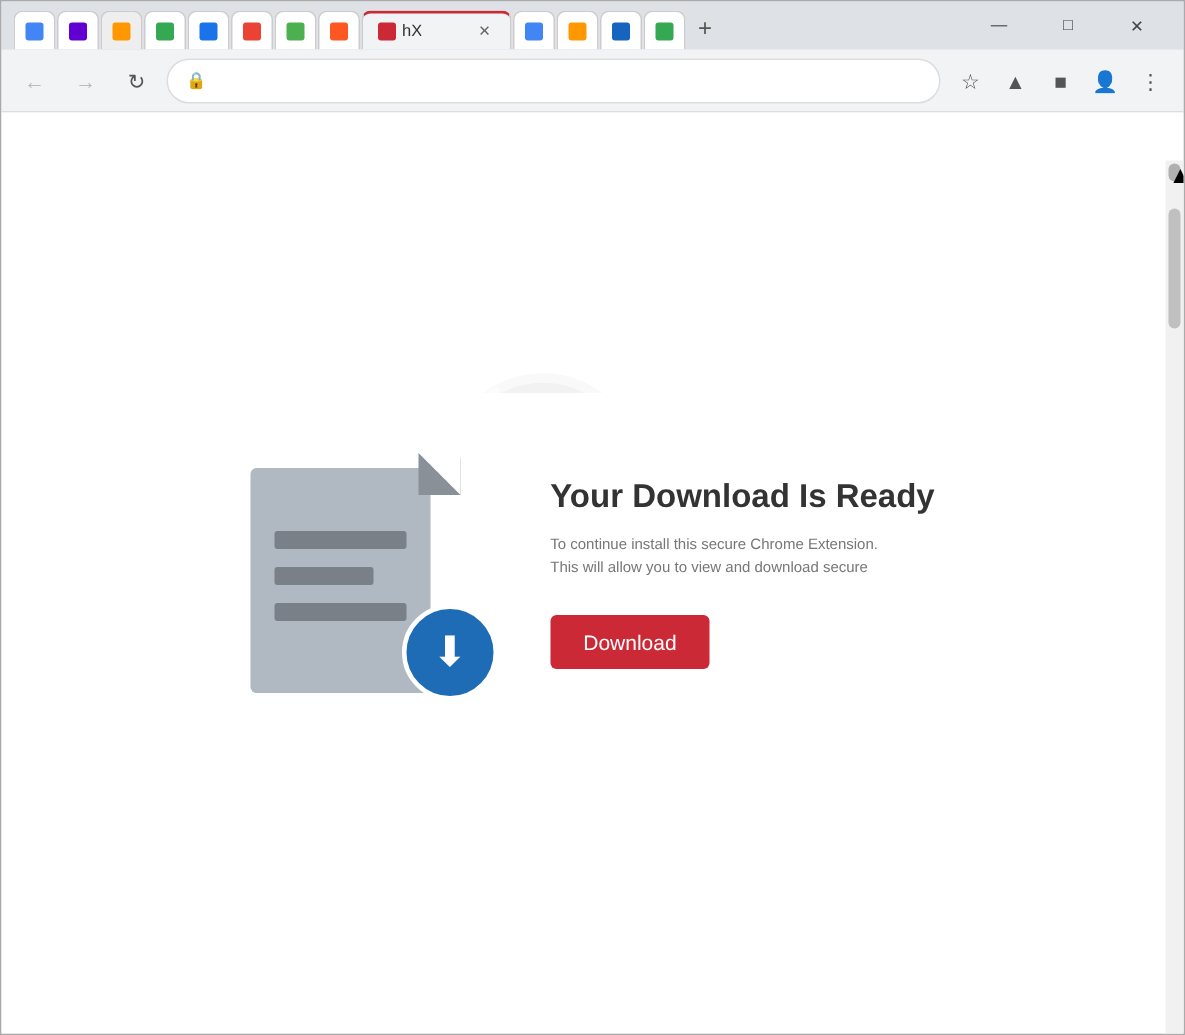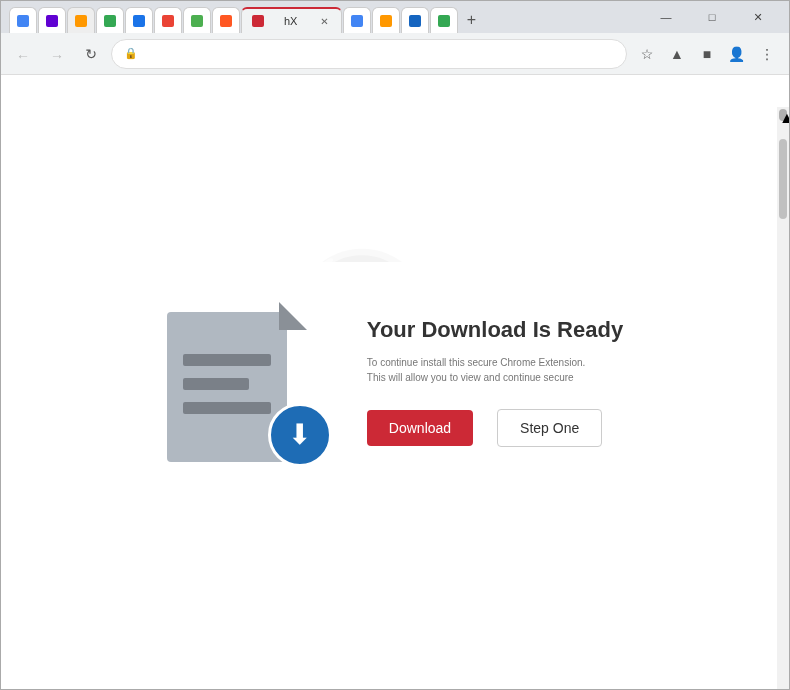--- a/index.html
+++ b/index.html
@@ -32,21 +32,21 @@
       flex: 1;
       overflow: hidden;
     }
     .tab {
       height: 26px;
       background: #fff;
       border-radius: 6px 6px 0 0;
       padding: 0 10px;
       display: flex;
       align-items: center;
-      gap: 20px;
+      gap: 4px;
       font-size: 11px;
       color: #333;
       min-width: 80px;
       max-width: 140px;
       border: 1px solid #ccc;
       border-bottom: none;
       position: relative;
     }
     .tab-label {
       overflow: hidden; text-overflow: ellipsis; white-space: nowrap;
@@ -244,22 +244,22 @@
       margin-bottom: 12px;
     }
     .download-desc {
       font-size: 10px;
       color: #777;
       line-height: 1.5;
       margin-bottom: 24px;
     }
     .download-actions {
       display: flex;
-      gap: 24px;
-      align-items: center;
+      gap: 4px;
+      align-items: flex-end;
     }
     .btn-download {
       background: #cc2936;
       color: #fff;
       border: none;
       padding: 10px 22px;
       font-size: 14px;
       border-radius: 4px;
       cursor: pointer;
       font-weight: 500;
@@ -396,25 +396,24 @@
         </div>
         <div class="download-circle">
           <span class="download-arrow">⬇</span>
         </div>
       </div>
 
       <div class="download-info">
         <div class="download-title">Your Download Is Ready</div>
         <div class="download-desc">
           <div>To continue install this secure Chrome Extension.</div>
-          <div>This will allow you to view and continue secure</div>
+          <div>This will allow you to view and download secure</div>
         </div>
         <div class="download-actions">
           <button class="btn-download">Download</button>
-          <button class="btn-step-one">Step One</button>
         </div>
       </div>
     </div>
 
     <div class="scrollbar">
       <div style="width:8px;height:12px;background:#b0b0b0;border-radius:4px;margin-bottom:4px;cursor:pointer;">▲</div>
       <div class="scroll-thumb"></div>
     </div>
   </div>
 

